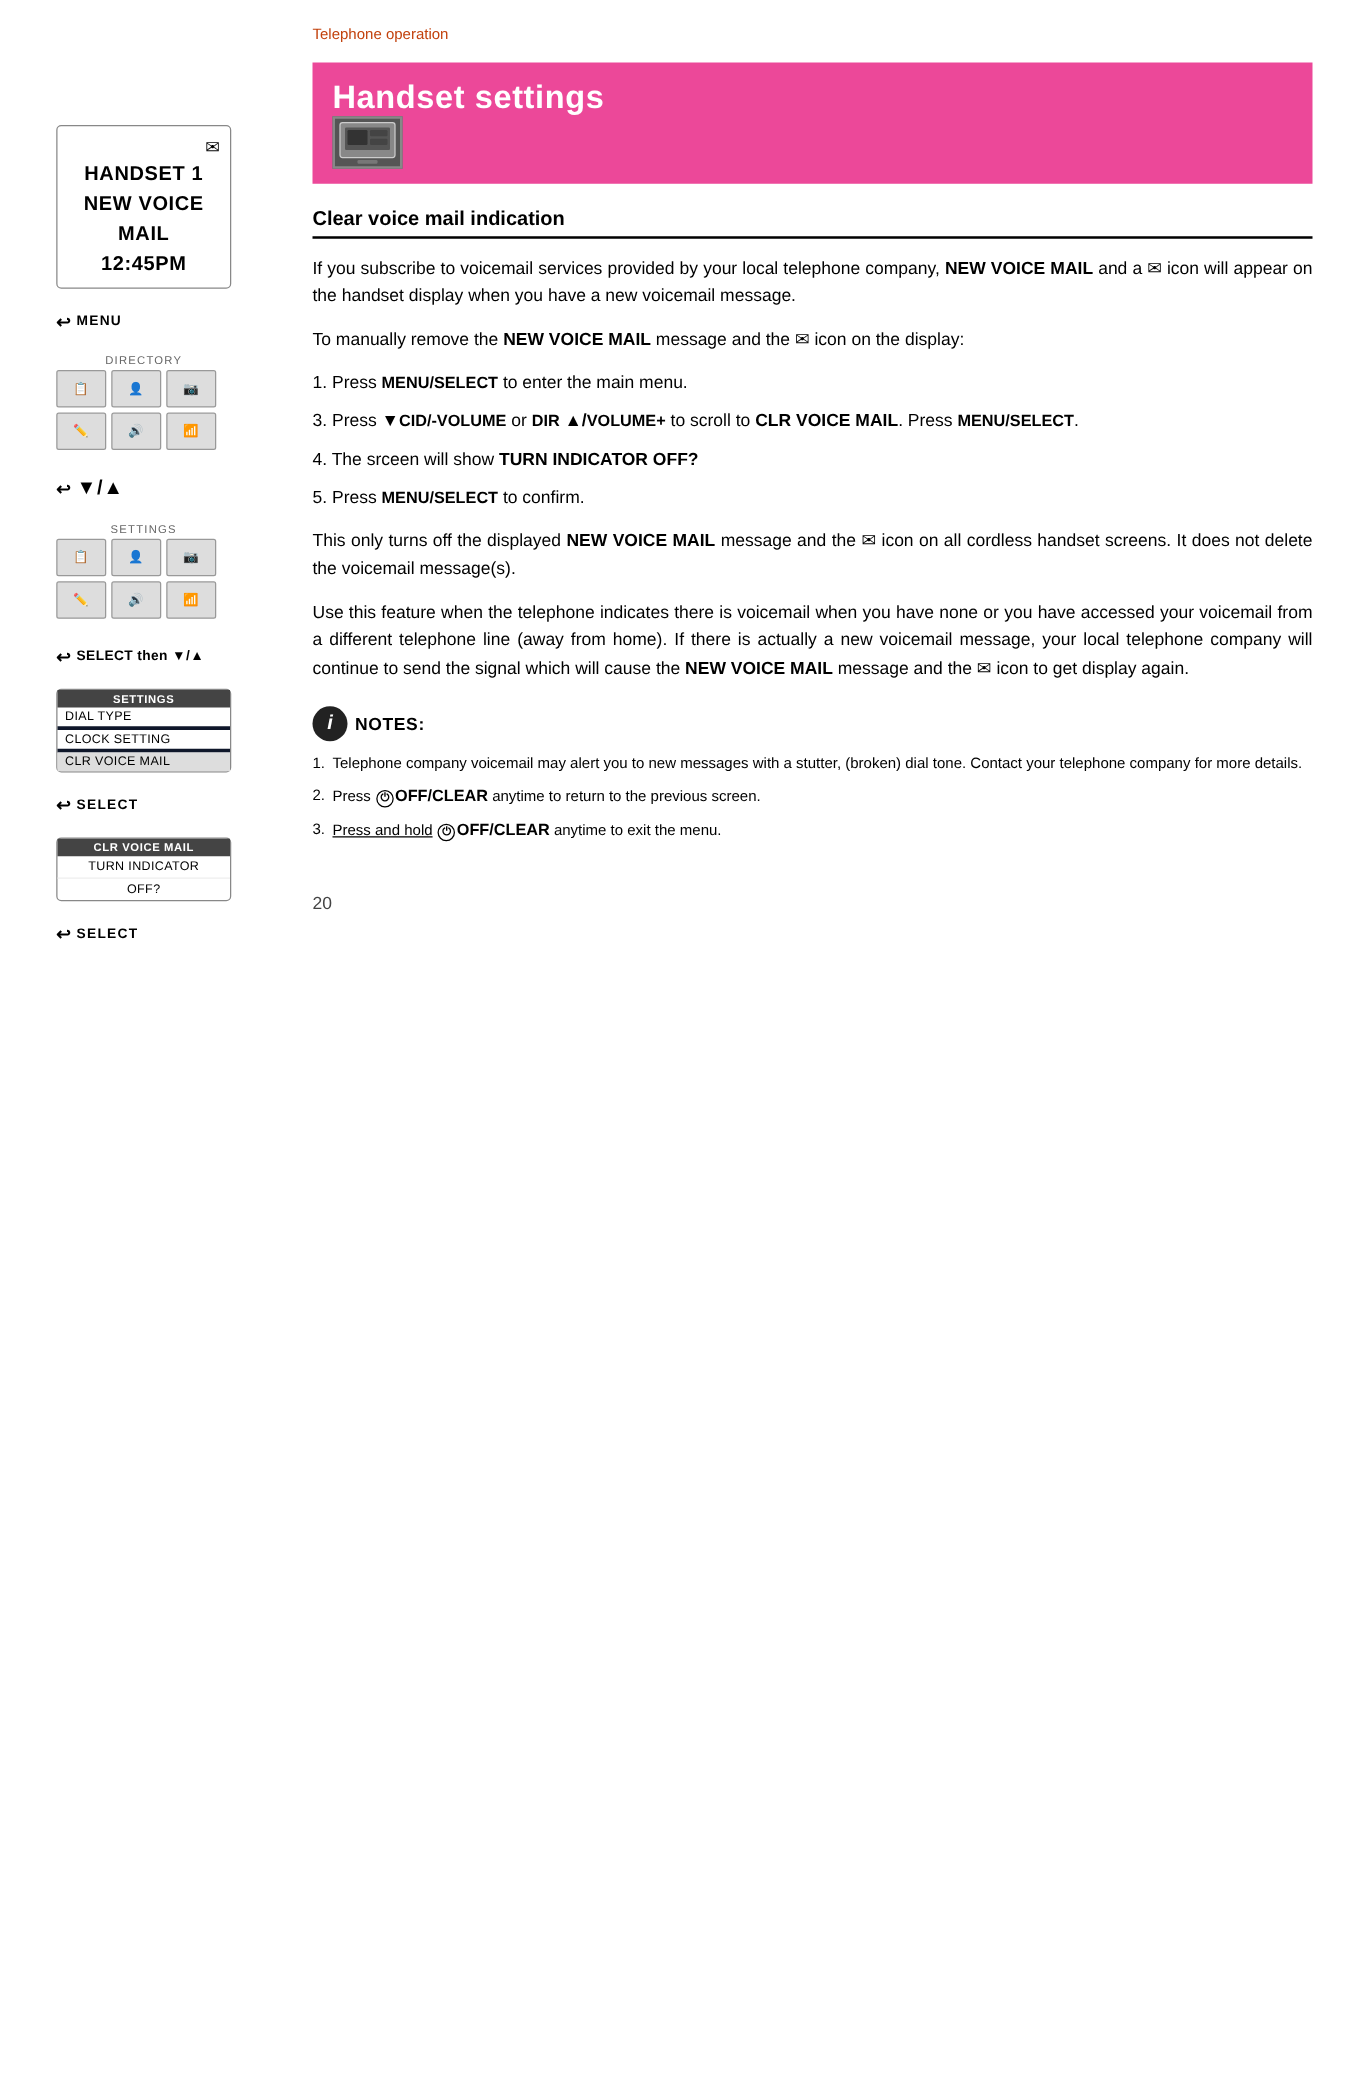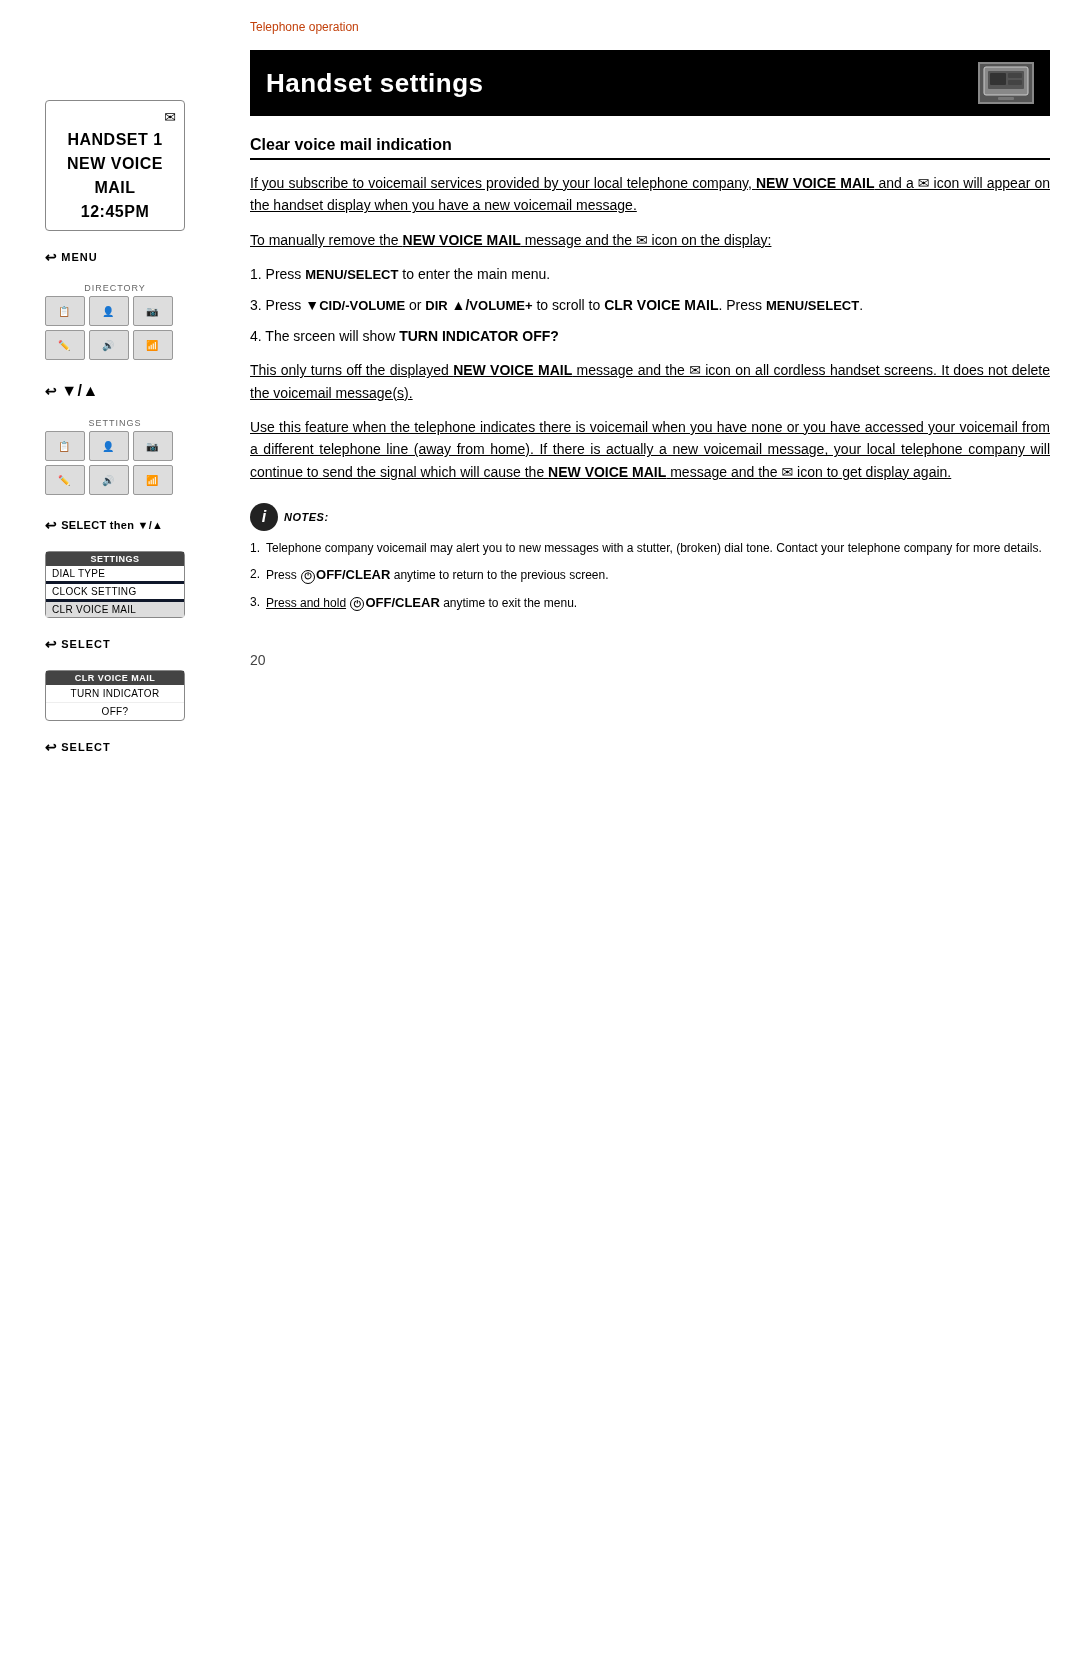--- a/index.html
+++ b/index.html
@@ -165,26 +165,27 @@
     }
 
     .breadcrumb {
       font-size: 12px;
       color: #c2410c;
       margin-bottom: 16px;
     }
 
     .page-header {
       display: flex;
-      align-items: center;
+      align-items: flex-start;
       justify-content: space-between;
-      background: #000000;
+      background: #ec4899;
       color: #fff;
       padding: 12px 16px;
       margin-bottom: 20px;
+      flex-direction: column;
     }
 
     .page-header h1 {
       font-size: 26px;
       font-weight: bold;
       letter-spacing: 0.5px;
     }
 
     .header-icon {
       width: 56px;
@@ -203,21 +204,20 @@
       border-bottom: 2px solid #000;
       padding-bottom: 4px;
       margin-bottom: 12px;
     }
 
     .content-text {
       font-size: 14px;
       line-height: 1.6;
       margin-bottom: 12px;
       text-align: justify;
-      text-decoration: underline;
     }
 
     .content-text strong {
       font-weight: bold;
     }
 
     .steps-list {
       list-style: none;
       margin: 12px 0;
       padding: 0;
@@ -260,23 +260,22 @@
       border-radius: 50%;
       display: flex;
       align-items: center;
       justify-content: center;
       font-weight: bold;
       font-size: 16px;
       font-style: italic;
     }
 
     .notes-title {
-      font-size: 11px;
-      font-weight: bold;
-      font-style: italic;
+      font-size: 14px;
+      font-weight: bold;
       letter-spacing: 0.5px;
     }
 
     .notes-list {
       list-style: none;
       padding: 0;
     }
 
     .notes-list li {
       font-size: 12px;
@@ -431,20 +430,23 @@
 
   <ol class="steps-list">
     <li>
       <span class="step-num">1.</span> Press <strong><span class="small-caps">MENU/SELECT</span></strong> to enter the main menu.
     </li>
     <li>
       <span class="step-num">3.</span> Press <strong>▼<span class="small-caps">CID/-VOLUME</span></strong> or <strong><span class="small-caps">DIR</span> ▲/<span class="small-caps">VOLUME+</span></strong> to scroll to <strong>CLR VOICE MAIL</strong>. Press <span class="small-caps"><strong>MENU/SELECT</strong></span>.
     </li>
     <li>
       <span class="step-num">4.</span> The srceen will show <strong>TURN INDICATOR OFF?</strong>
+    </li>
+    <li>
+      <span class="step-num">5.</span> Press <strong><span class="small-caps">MENU/SELECT</span></strong> to confirm.
     </li>
   </ol>
 
   <p class="content-text">
     This only turns off the displayed <strong>NEW VOICE MAIL</strong> message and the ✉ icon on all cordless handset screens. It does not delete the voicemail message(s).
   </p>
 
   <p class="content-text">
     Use this feature when the telephone indicates there is voicemail when you have none or you have accessed your voicemail from a different telephone line (away from home). If there is actually a new voicemail message, your local telephone company will continue to send the signal which will cause the <strong>NEW VOICE MAIL</strong> message and the ✉ icon to get display again.
   </p>

